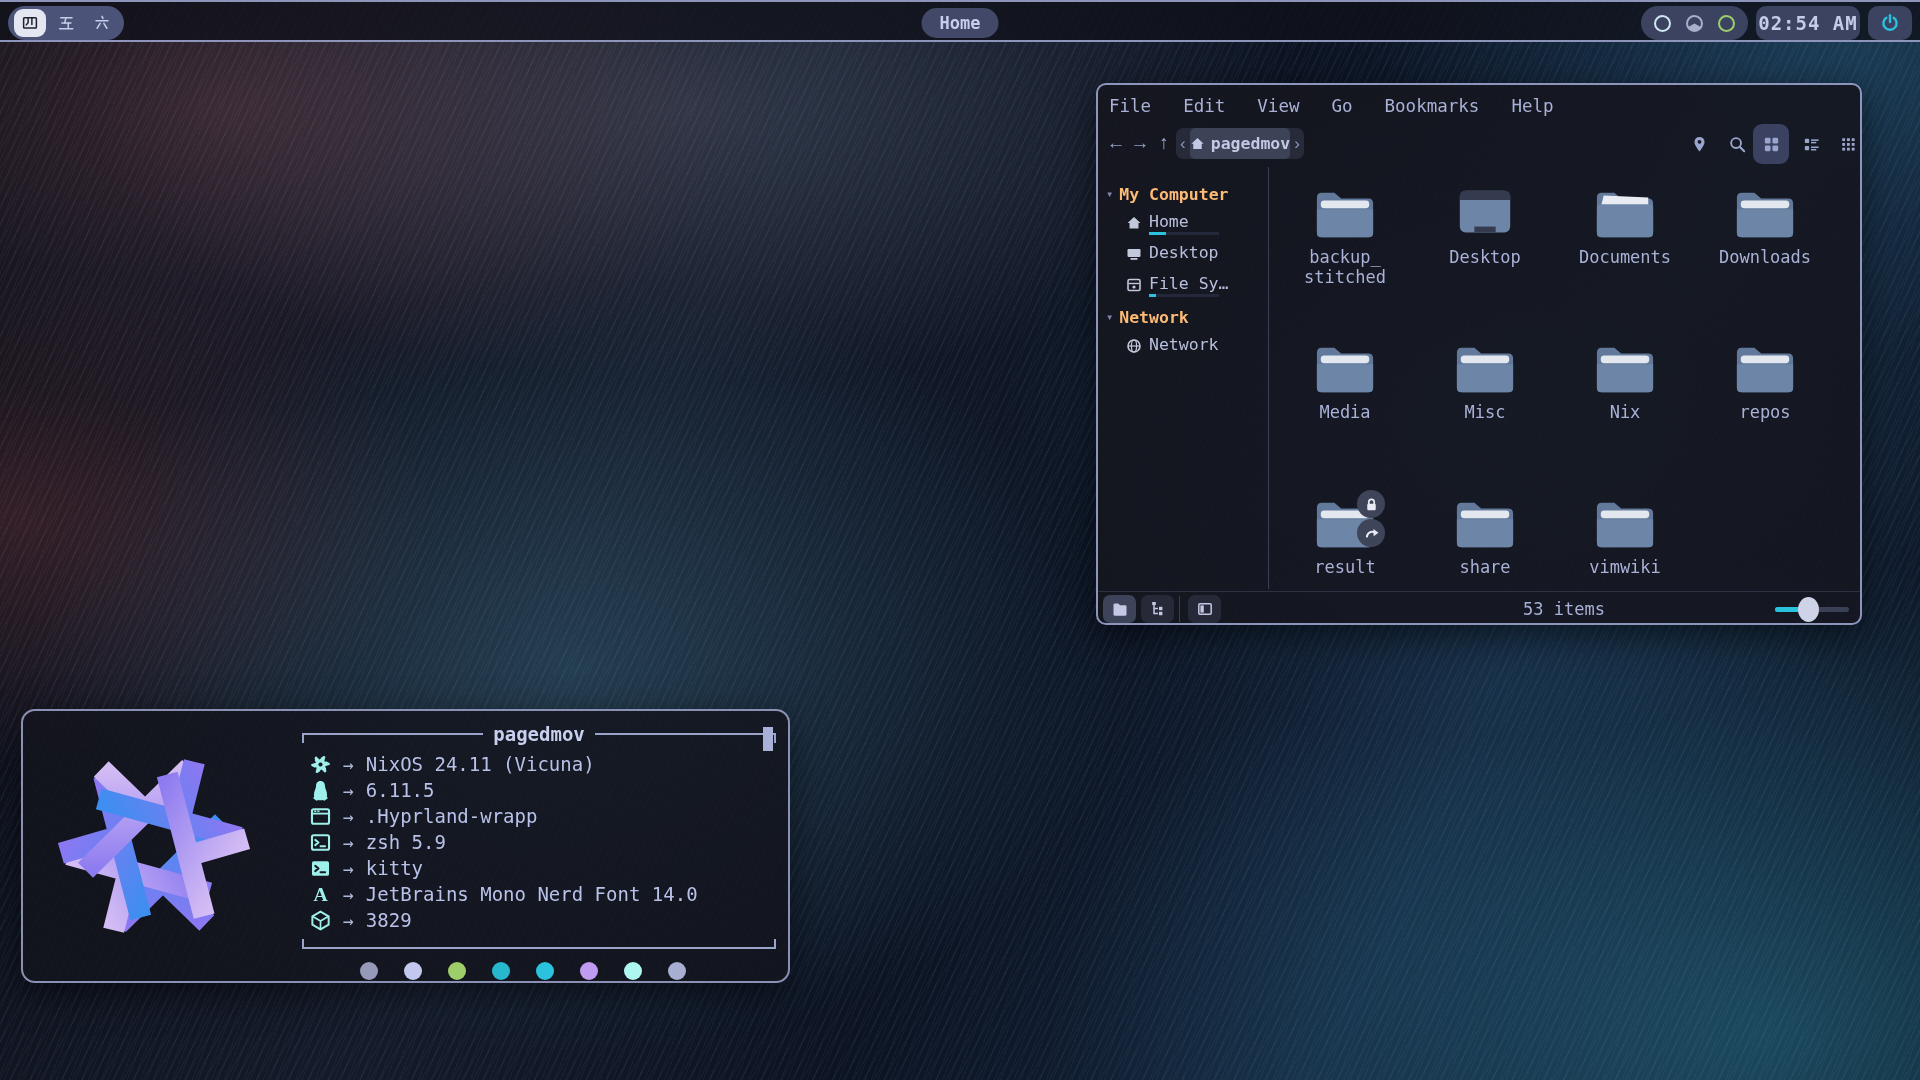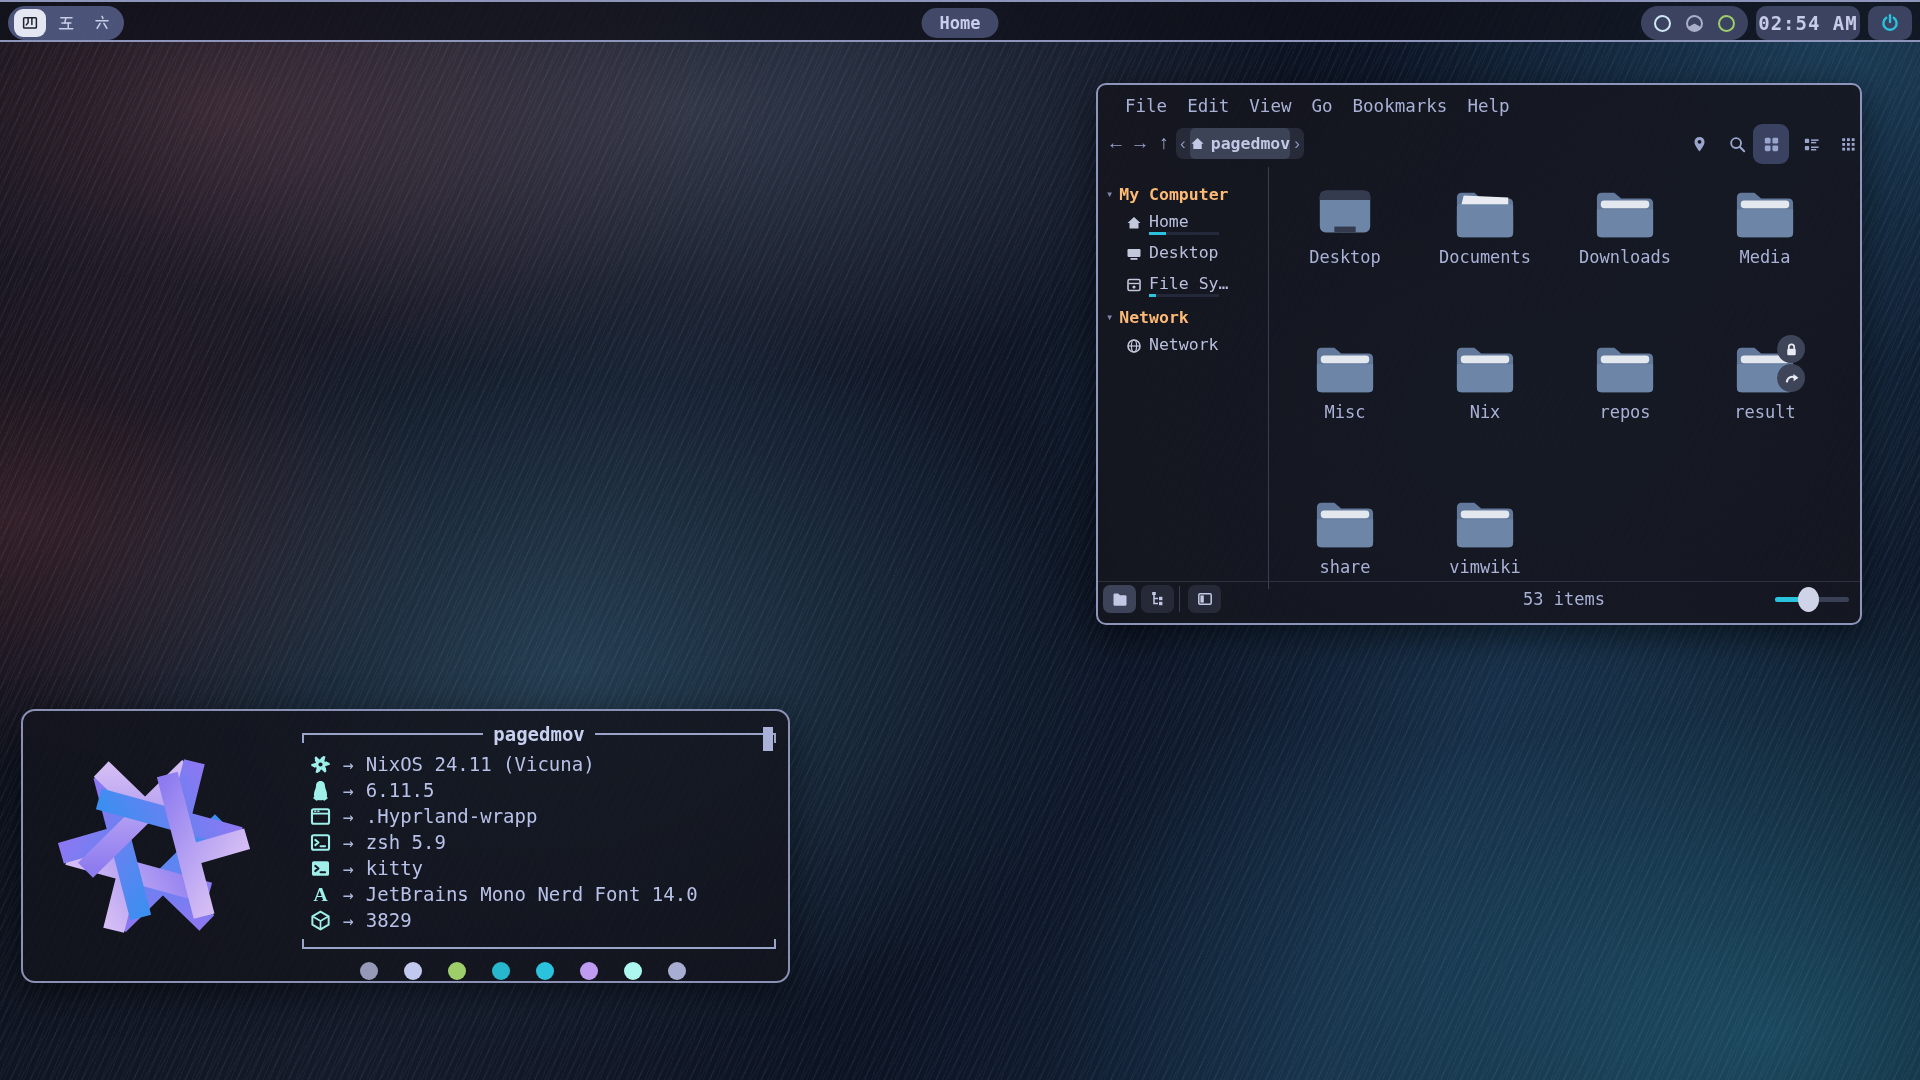--- a/index.html
+++ b/index.html
@@ -61,21 +61,21 @@
   }
 
   
   .fm{
     position:absolute; left:1096px; top:83px; width:766px; height:542px;
     background:rgba(21,22,31,0.90);
     border:2px solid #8e95ba; border-radius:10px;
     box-shadow:0 10px 36px rgba(0,0,0,0.55);
     color:#a9b1d6;
   }
-  .fm-menubar{ display:flex; gap:14px; padding:9px 0 4px 24px; }
+  .fm-menubar{ display:flex; gap:26px; padding:9px 0 4px 8px; }
   .menu-item{ background:none; border:none; color:#a9b1d6; cursor:pointer;
     font-family:inherit; font-size:17.5px; padding:2px 3px; }
   .fm-toolbar{ position:relative; height:44px; }
   .nav-btn{ position:absolute; top:4px; width:24px; height:34px; border:none; background:none;
     color:#9aa3c9; font-size:19px; cursor:pointer; }
   .nav-back{left:6px} .nav-fwd{left:30px} .nav-up{left:54px}
   .pathbar{ position:absolute; left:78px; top:6px; width:128px; height:31px;
     background:#262a39; border-radius:7px; display:flex; align-items:center; }
   .path-chev{ width:15px; border:none; background:none; color:#8d96bd; font-size:17px; cursor:pointer; padding:0;}
   .path-tab{ flex:1; height:31px; background:#3d4356; border-radius:5px;
@@ -108,21 +108,21 @@
   .cell{ display:flex; flex-direction:column; align-items:center; padding-top:7px; cursor:pointer; }
   .cell-ic{ position:relative; width:62px; height:52px; }
   .cell-ic > svg{ width:62px; height:52px; }
   .emb{ position:absolute; width:28px; height:28px; border-radius:50%;
     background:#3e4558; display:flex; align-items:center; justify-content:center;}
   .emb svg{width:17px;height:17px}
   .emb-lock{ right:-9px; top:-7px; }
   .emb-symlink{ right:-9px; top:22px; }
   .cell-lbl{ margin-top:8px; text-align:center; font-size:17px; line-height:20px; color:#a9b1d6; }
 
-  .fm-status{ position:absolute; left:0; right:0; bottom:0; height:42px;
+  .fm-status{ position:absolute; left:0; right:0; bottom:0; height:32px;
     border-top:1px solid #2c3040; }
   .st-btn{ position:absolute; top:3px; width:33px; height:28px; border:none; border-radius:7px;
     background:#262a38; color:#c3c8e4; cursor:pointer; display:flex; align-items:center; justify-content:center;}
   .st-btn svg{width:16px;height:16px}
   .st-btn.active{ background:#3d4358; }
   .st-b1{left:5px} .st-b2{left:43px} .st-b3{left:90px}
   .st-sep{ position:absolute; left:81px; top:4px; width:1px; height:26px; background:#3a3f55; }
   .st-count{ position:absolute; left:170px; right:0; top:0; height:34px;
     display:flex; align-items:center; justify-content:center; font-size:17px; color:#a9b1d6; }
   .zoom-slider{ position:absolute; right:11px; top:8px; width:74px; height:18px; cursor:pointer;}
@@ -508,20 +508,31 @@
   </div>
           </div>
   </div>
       </div>
     <div class="fm-divider"></div>
   </div>
   <div class="fm-grid" id="folder-grid">
       <div class="cell">
     <div class="cell-ic">
       <svg>
+            <use href="#f-folder"></use>
+          </svg>
+    </div>
+    <div class="cell-lbl">
+          <div>backup_</div>
+          <div>stitched</div>
+        </div>
+  </div>
+      <div class="cell">
+    <div class="cell-ic">
+      <svg>
             <use href="#f-desktop"></use>
           </svg>
     </div>
     <div class="cell-lbl">
           <div>Desktop</div>
         </div>
   </div>
       <div class="cell">
     <div class="cell-ic">
       <svg>

